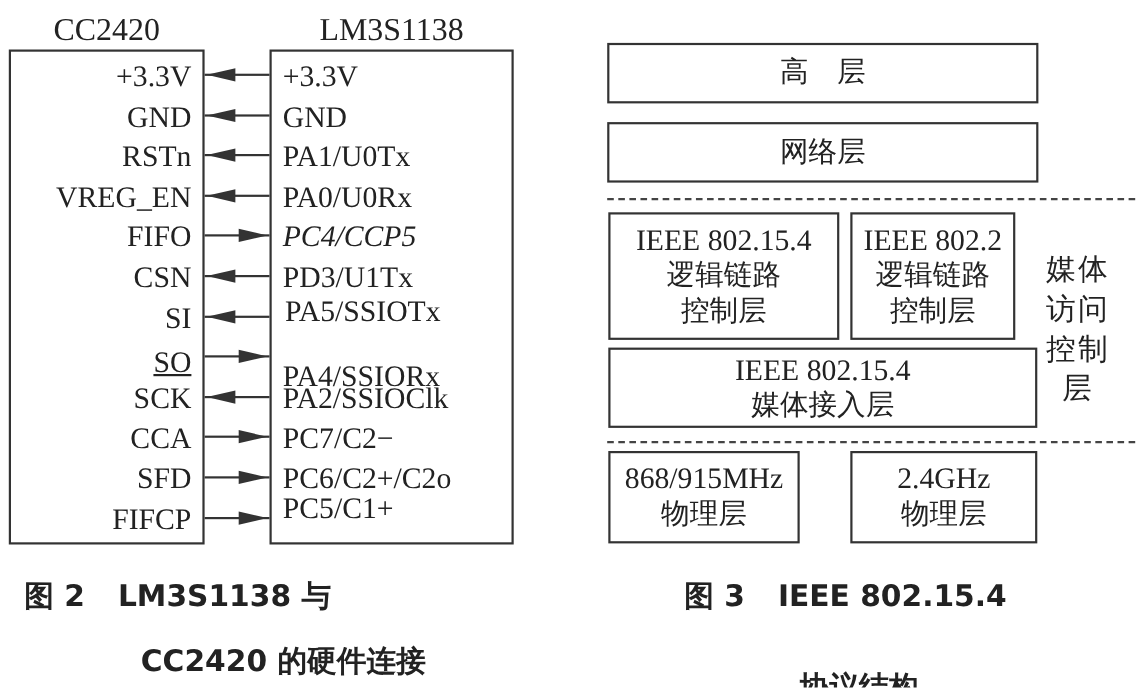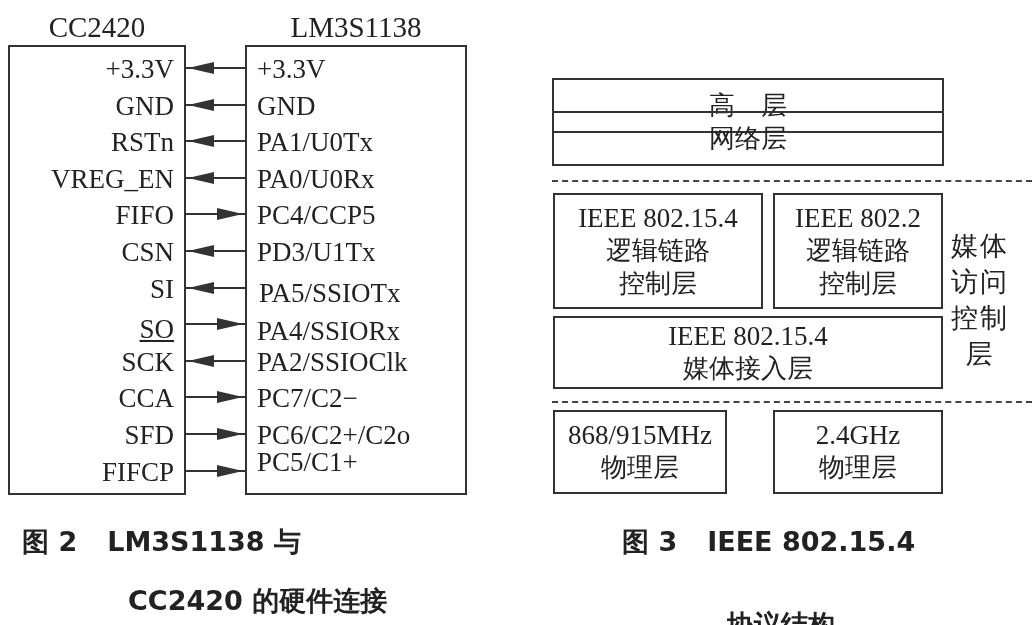--- a/index.html
+++ b/index.html
@@ -42,24 +42,24 @@
         <div class="pin pin-left" style="top: 370px;">SFD</div>
         <div class="pin pin-left" style="top: 406.6px;">FIFCP</div>
       </div>
   </div>
   <div class="chip" style="left:245px;top:45px;width:222px;height:450px;">
     <div id="rightPins">
         <div class="pin pin-right" style="top: 4px;">+3.3V</div>
         <div class="pin pin-right" style="top: 40.6px;">GND</div>
         <div class="pin pin-right" style="top: 77.2px;">PA1/U0Tx</div>
         <div class="pin pin-right" style="top: 113.8px;">PA0/U0Rx</div>
-        <div class="pin pin-right" style="top: 150.4px;">PC4/CCP5</div>
+        <div class="pin pin-right" style="top: 150.4px; font-style: italic;">PC4/CCP5</div>
         <div class="pin pin-right" style="top: 187px;">PD3/U1Tx</div>
-        <div class="pin pin-right" style="top: 228px; padding-left: 12px;">PA5/SSIOTx</div>
-        <div class="pin pin-right" style="top: 266px;">PA4/SSIORx</div>
+        <div class="pin pin-right" style="top: 218px; padding-left: 12px;">PA5/SSIOTx</div>
+        <div class="pin pin-right" style="top: 277px;">PA4/SSIORx</div>
         <div class="pin pin-right" style="top: 296.8px;">PA2/SSIOClk</div>
         <div class="pin pin-right" style="top: 333.4px;">PC7/C2−</div>
         <div class="pin pin-right" style="top: 370px;">PC6/C2+/C2o</div>
         <div class="pin pin-right" style="top: 397px; text-align: center;">PC5/C1+</div>
       </div>
   </div>
   <div id="wires">
       <div class="wire" style="left: 186px; width: 59px; top: 67px;"></div>
       <div class="ah-left" style="left: 188px; top: 62px;"></div>
       <div class="wire" style="left: 186px; width: 59px; top: 103.6px;"></div>
@@ -86,35 +86,35 @@
       <div class="ah-right" style="left: 217px; top: 464.6px;"></div>
     </div>
 
   <div class="cap" style="left:22px;top:524px;">
     <span>图 2</span><span style="width:30px"></span><span>LM3S1138 与</span>
   </div>
   <div class="cap" style="left:128px;top:583px;">CC2420 的硬件连接</div>
 </div>
 
 <div>
-  <div class="layer" style="left:552px;top:39px;width:392px;height:55px;margin-top:39px;">
+  <div class="layer" style="left:552px;top:39px;width:392px;height:55px;">
     <span class="cn">高　层</span>
   </div>
   <div class="layer" style="left:552px;top:111px;width:392px;height:55px;">
     <span class="cn">网络层</span>
   </div>
 
   <div class="dash" style="left:552px;top:180px;width:480px;"></div>
 
   <div class="layer" style="left:553px;top:193px;width:210px;height:116px;">
     <span>IEEE 802.15.4</span>
     <span class="cn">逻辑链路</span>
     <span class="cn">控制层</span>
   </div>
-  <div class="layer" style="left:773px;top:193px;width:170px;height:116px;">
+  <div class="layer" style="left:773px;top:193px;width:150px;height:116px;">
     <span>IEEE 802.2</span>
     <span class="cn">逻辑链路</span>
     <span class="cn">控制层</span>
   </div>
 
   <div class="layer" style="left:553px;top:316px;width:390px;height:73px;">
     <span>IEEE 802.15.4</span>
     <span class="cn">媒体接入层</span>
   </div>
 

